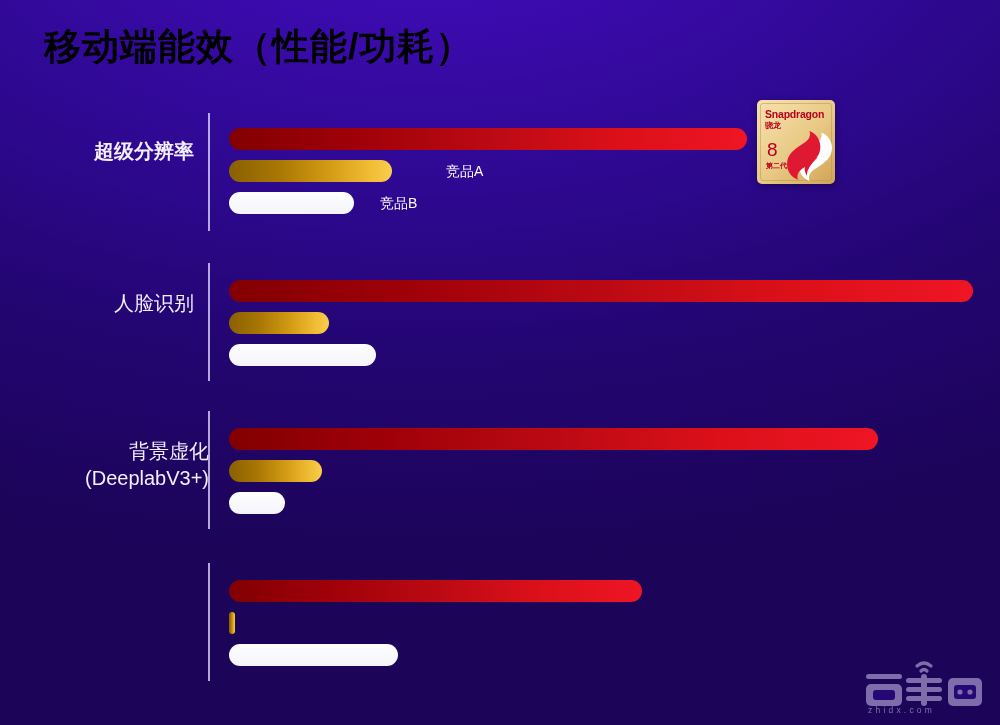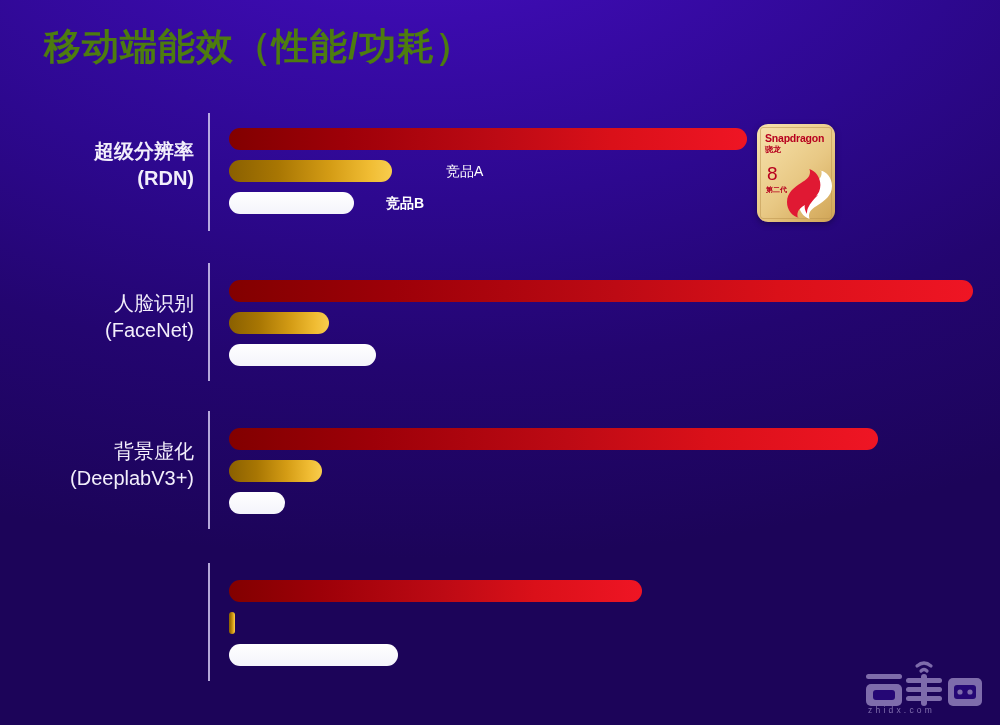--- a/index.html
+++ b/index.html
@@ -12,21 +12,21 @@
     position:relative;
   }
 
   
   #slide-title {
     position:absolute;
     left:44px; top:22px;
     font-size:37px;
     font-weight:700;
     letter-spacing:1px;
-    color:#4d7c0f;
+    color:#000000;
     white-space:nowrap;
   }
 
   
   #chart {
     position:absolute;
     left:0; top:105px;
     width:1000px; height:585px;
   }
   .group {
@@ -79,26 +79,25 @@
     font-size:14px;
     color:#ffffff;
     line-height:22px;
     white-space:nowrap;
   }
 
   
   #snapdragon-badge {
     position:absolute;
     left:757px; top:100px;
-    width:78px; height:98px;
-    border-radius:11px;
+    width:78px; height:84px;
+    border-radius:5px;
     background:linear-gradient(135deg,#f7e2ae 0%, #f0d699 28%, #e8c884 55%, #dbb469 80%, #cfa456 100%);
     box-shadow:0 2px 6px rgba(0,0,0,.35);
     overflow:hidden;
-    margin-top:24px;
   }
   #snapdragon-badge::before {
     content:"";
     position:absolute;
     left:3px; top:3px; right:3px; bottom:3px;
     border:1px solid rgba(190,150,80,.55);
     border-radius:3px;
     pointer-events:none;
   }
   .sd-brand {
@@ -145,41 +144,41 @@
     opacity:.55;
   }
 </style>
 </head>
 <body>
 
 <div id="slide-title">移动端能效（性能/功耗）</div>
 
 <div id="chart">
     <div class="group" style="top: 0px; height: 135px;">
-      <div class="group-label" style="top: 33px; font-weight: bold;"><span>超级分辨率</span><span class="line2">(RDN)</span></div>
+      <div class="group-label" style="top: 33px; font-weight: bold;"><span>超级分辨率</span></div>
       <div class="axis-tick" style="top: 8px; height: 118px;"></div>
       <div class="bars">
         <div class="bar red" title="骁龙8第二代: 518" style="top: 23px; width: 518px;"></div>
         <div class="bar gold" title="竞品A: 163" style="top: 55px; width: 163px;"></div>
         <div class="bar white" title="竞品B: 125" style="top: 87px; width: 125px;"></div>
         <div class="bar-caption" style="top: 55px; left: 189px; margin-left: 28px;">竞品A</div>
-        <div class="bar-caption" style="top: 87px; left: 157px; font-weight: bold;">竞品B</div>
+        <div class="bar-caption" style="top: 87px; left: 151px;">竞品B</div>
       </div>
     </div>
     <div class="group" style="top: 152px; height: 135px; padding-left: 30px;">
-      <div class="group-label" style="top: 33px;"><span>人脸识别</span><span class="line2">(FaceNet)</span></div>
+      <div class="group-label" style="top: 33px;"><span>人脸识别</span></div>
       <div class="axis-tick" style="top: 6px; height: 118px;"></div>
       <div class="bars">
         <div class="bar red" title="骁龙8第二代: 744" style="top: 23px; width: 744px;"></div>
         <div class="bar gold" title="竞品A: 100" style="top: 55px; width: 100px;"></div>
         <div class="bar white" title="竞品B: 147" style="top: 87px; width: 147px;"></div>
       </div>
     </div>
     <div class="group" style="top: 300px; height: 135px;">
-      <div class="group-label" style="top: 33px;"><span>背景虚化</span><span class="line2">(DeeplabV3+)</span></div>
+      <div class="group-label" style="top: 33px; margin-left: 15px;"><span>背景虚化</span><span class="line2">(DeeplabV3+)</span></div>
       <div class="axis-tick" style="top: 6px; height: 118px;"></div>
       <div class="bars">
         <div class="bar red" title="骁龙8第二代: 649" style="top: 23px; width: 649px;"></div>
         <div class="bar gold" title="竞品A: 93" style="top: 55px; width: 93px;"></div>
         <div class="bar white" title="竞品B: 56" style="top: 87px; width: 56px;"></div>
       </div>
     </div>
     <div class="group" style="top: 452px; height: 135px;">
       <div class="axis-tick" style="top: 6px; height: 118px;"></div>
       <div class="bars">

